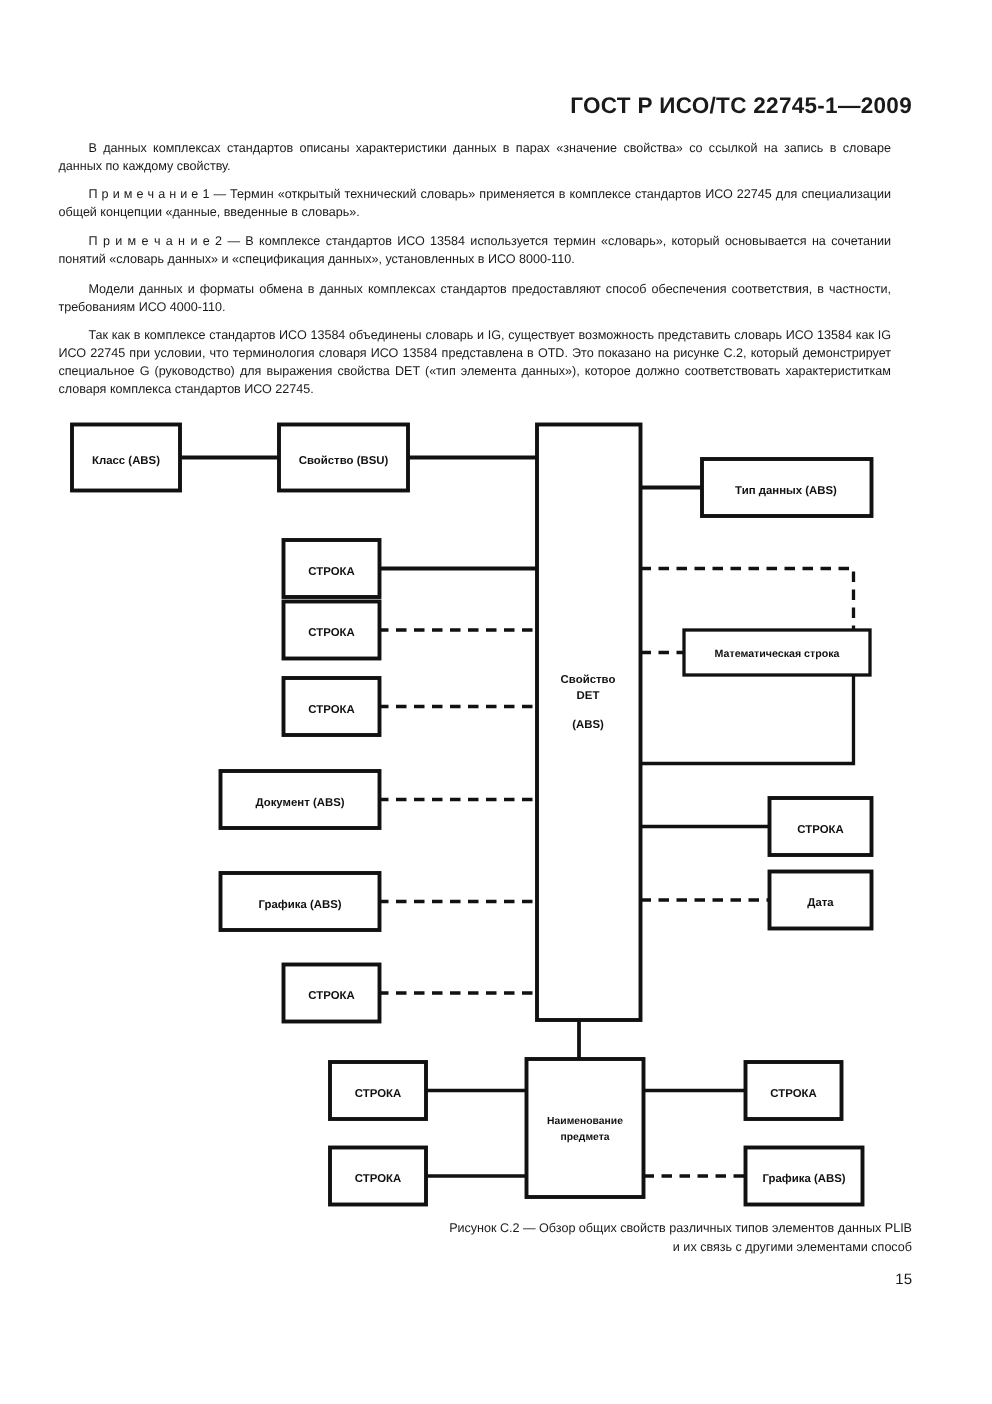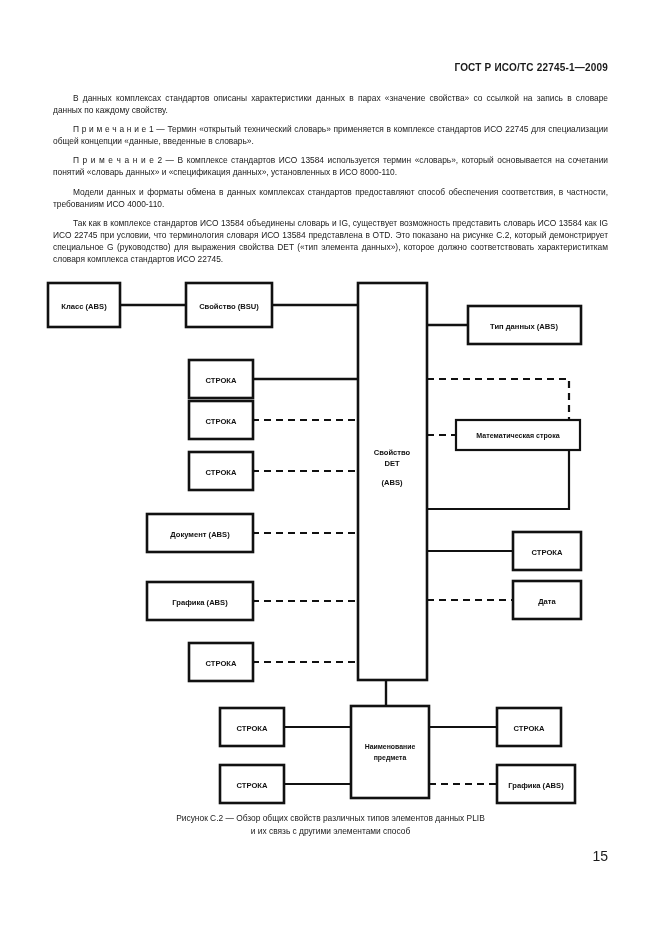--- a/index.html
+++ b/index.html
@@ -18,28 +18,28 @@
   .page {
     position: absolute;
     inset: 0;
     width: 661px;
     height: 936px;
   }
   .header {
     position: absolute;
     top: 62px;
     right: 53px;
-    font-size: 10px;
+    font-size: 15px;
     font-weight: bold;
     letter-spacing: 0.2px;
     white-space: nowrap;
   }
   .body-text {
     position: absolute;
-    left: 53px;
+    left: 39px;
     top: 92px;
     width: 555px;
   }
   .body-text p {
     margin: 0 0 7px 0;
     font-size: 8.4px;
     line-height: 12.1px;
     text-align: justify;
     text-indent: 20px;
     hyphens: manual;
@@ -55,29 +55,29 @@
     height: 545px;
   }
   .figure svg {
     display: block;
   }
   .caption {
     position: absolute;
     left: 53px;
     top: 812px;
     width: 555px;
-    text-align: center;
+    text-align: right;
     font-size: 8.4px;
     line-height: 13px;
   }
   .page-number {
     position: absolute;
     right: 53px;
     top: 848px;
-    font-size: 14px;
+    font-size: 10px;
     font-weight: normal;
   }
   svg text {
     font-family: "Liberation Sans", sans-serif;
     font-weight: bold;
     fill: #111111;
   }
   .nodebox {
     fill: #ffffff;
     stroke: #111111;

